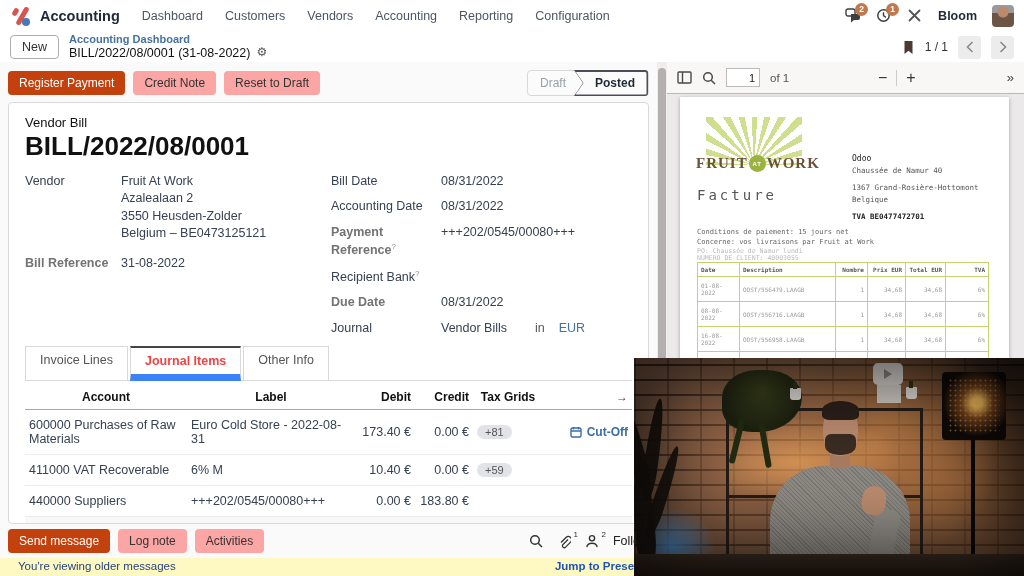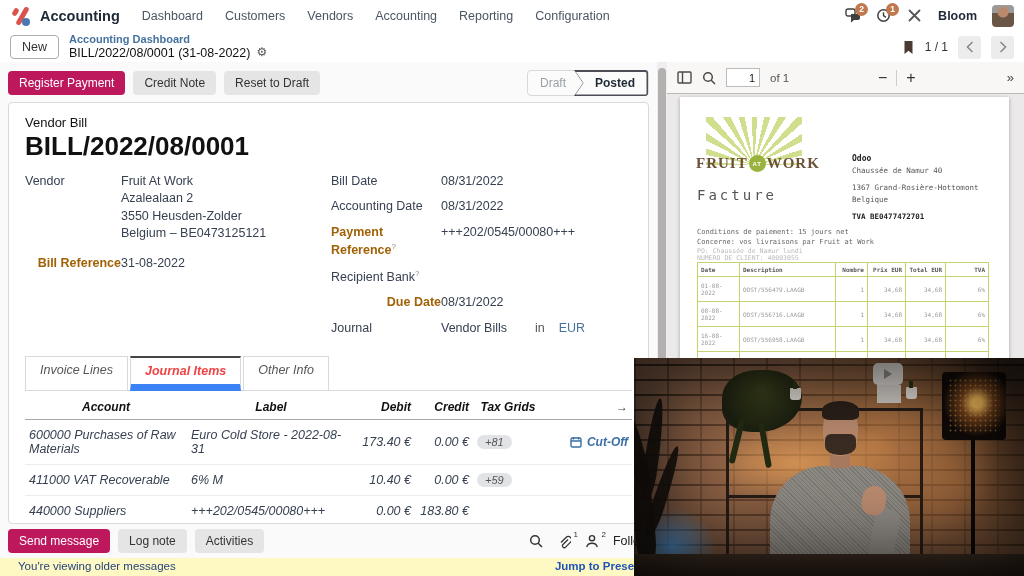--- a/index.html
+++ b/index.html
@@ -37,22 +37,22 @@
   .bc-right{margin-left:auto;display:flex;align-items:center;gap:10px;}
   .pager-count{font-size:12px;color:#333;}
   .pager-btn{width:23px;height:23px;border:none;border-radius:3px;background:#ececec;color:#8a8a8a;
              font-size:13px;display:flex;align-items:center;justify-content:center;cursor:pointer;padding:0;}
 
   
   .form-pane{position:absolute;left:0;top:62px;width:657px;height:514px;background:#fbfafa;
              display:flex;flex-direction:column;box-sizing:border-box;}
   .action-row{display:flex;align-items:center;gap:8px;padding:8px 8px 6px;flex:none;}
   .btn{font-size:12px;padding:5px 11px;border-radius:4px;border:none;font-family:inherit;cursor:pointer;font-weight:500;}
-  .btn-primary{background:#be185d;color:#fff;}
-  .btn-light{background:#e5e5e5;color:#333;}
+  .btn-primary{background:#c2410c;color:#fff;}
+  .btn-light{background:#fca5a5;color:#333;}
   .statusbar{margin-left:auto;display:flex;align-items:center;border:1px solid #d8d8d8;border-radius:4px;
              background:#fbfbfb;height:26px;padding-left:12px;box-sizing:border-box;}
   .status-draft{font-size:12px;color:#9aa0a6;padding-right:8px;cursor:pointer;}
   .status-posted-wrap{position:relative;height:26px;width:74px;cursor:pointer;}
   .arrow-outer{position:absolute;inset:0;background:#4d4d58;border-radius:0 3px 3px 0;
                clip-path:polygon(0 0,100% 0,100% 100%,0 100%,9px 50%);}
   .arrow-inner{position:absolute;inset:1.5px 1.5px;background:#fbfbfb;border-radius:0 2px 2px 0;
                clip-path:polygon(0 0,100% 0,100% 100%,0 100%,8px 50%);}
   .status-posted-label{position:absolute;left:0;right:0;top:0;bottom:0;display:flex;align-items:center;
                justify-content:center;padding-left:8px;font-size:12px;font-weight:700;color:#1f2937;}
@@ -60,27 +60,27 @@
   .sheet{margin:0 8px;border:1px solid #d9d9d9;border-radius:4px;background:#fff;flex:1;
          padding:12px 16px 0;overflow:hidden;}
   .doc-type{font-size:13px;color:#111;}
   .bill-number{font-size:26px;font-weight:700;color:#111;margin:2px 0 12px;line-height:1.1;}
   .fields{display:flex;}
   .col-left{width:306px;flex:none;}
   .col-right{flex:1;}
   .frow{display:flex;font-size:12.5px;margin-bottom:8px;line-height:1.4;}
   .flabel{width:96px;flex:none;color:#374151;}
   .flabel2{width:110px;flex:none;color:#374151;}
-  .bold-label{font-weight:700;color:#a16207;text-align:right;}
+  .bold-label{font-weight:700;color:#737373;}
   .link{color:#45729e;cursor:pointer;}
   .addr div{color:#374151;}
   .help-sup{font-size:8px;color:#888;vertical-align:super;}
   .journal-in{color:#555;margin:0 14px 0 28px;}
 
-  .notebook{margin-top:10px;font-style:italic;}
+  .notebook{margin-top:0;}
   .tabs{display:flex;border-bottom:1px solid #d9d9d9;}
   .tab{font-size:12.5px;color:#555;padding:6px 14px;border:1px solid #d9d9d9;background:#fff;
        margin-right:2px;position:relative;top:1px;cursor:pointer;}
   .tab.active{border-top:2px solid #454545;border-bottom:7px solid #3b82f6;font-weight:700;color:#ef4444;}
 
   table.ji{width:100%;border-collapse:collapse;font-size:12.5px;margin-top:2px;}
   table.ji th{font-weight:700;color:#111;text-align:center;padding:7px 4px 5px;border-bottom:1px solid #a8a8a8;font-size:12px;}
   table.ji th.num, table.ji td.num{text-align:right;}
   table.ji td{padding:8px 4px;border-bottom:1px solid #ececec;color:#374151;}
   .pill{background:#e2e3e6;border-radius:10px;padding:1px 8px;font-size:11px;color:#555;}
@@ -119,21 +119,21 @@
             box-shadow:0 1px 4px rgba(0,0,0,.3);font-family:"DejaVu Sans Mono",monospace;}
 
   .rays{position:absolute;left:26px;top:20px;width:96px;height:48px;
         background:repeating-conic-gradient(from -78deg at 50% 100%,#cfdf8e 0 7deg,transparent 7deg 15deg);
         clip-path:polygon(0 0,100% 0,100% 100%,0 100%);}
   .logo-text{position:absolute;left:16px;top:58px;display:flex;align-items:center;
              font-family:"Liberation Serif",serif;font-weight:700;font-size:15px;color:#6b5138;letter-spacing:1px;}
   .logo-apple{width:17px;height:17px;border-radius:50%;background:#9ab33f;color:#fff;font-size:6px;font-weight:700;
               display:flex;align-items:center;justify-content:center;margin:0 1px;font-family:"Liberation Sans",sans-serif;}
   .company{position:absolute;left:172px;top:56px;font-size:7.5px;color:#555;line-height:1.55;}
-  .company .cname{font-weight:700;color:#222;font-size:8px;}
+  .company .cname{font-weight:400;color:#222;font-size:8px;}
   .company .cvat{font-weight:700;color:#222;margin-top:6px;}
   .doc-title{position:absolute;left:17px;top:90px;font-size:14px;color:#555;letter-spacing:3px;}
   .doc-meta{position:absolute;left:17px;top:108px;font-size:6.5px;color:#999;line-height:1.45;}
   .doc-meta .due{font-weight:700;color:#222;font-size:7px;}
   .doc-cond{position:absolute;left:17px;top:131px;font-size:7px;color:#666;}
   .doc-conc{position:absolute;left:17px;top:141px;font-size:7px;color:#666;}
   .doc-po{position:absolute;left:17px;top:150px;font-size:6.5px;color:#bbb;}
   .doc-client{position:absolute;left:17px;top:157px;font-size:6.5px;color:#bbb;}
   table.inv{position:absolute;left:17px;top:165px;width:292px;border-collapse:collapse;font-size:6px;}
   table.inv th{border:1px solid #c4d36f;color:#555;font-weight:700;padding:3px;text-align:left;}

